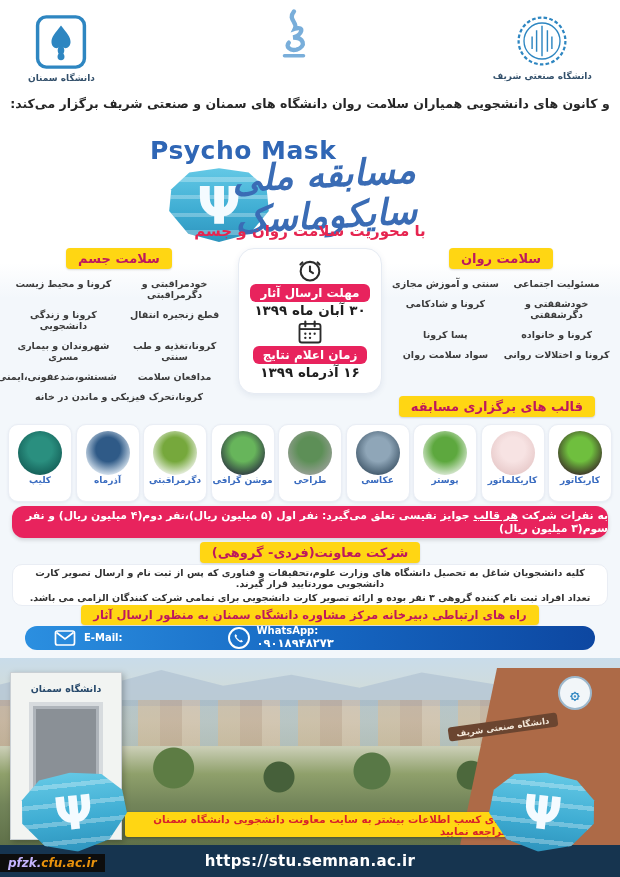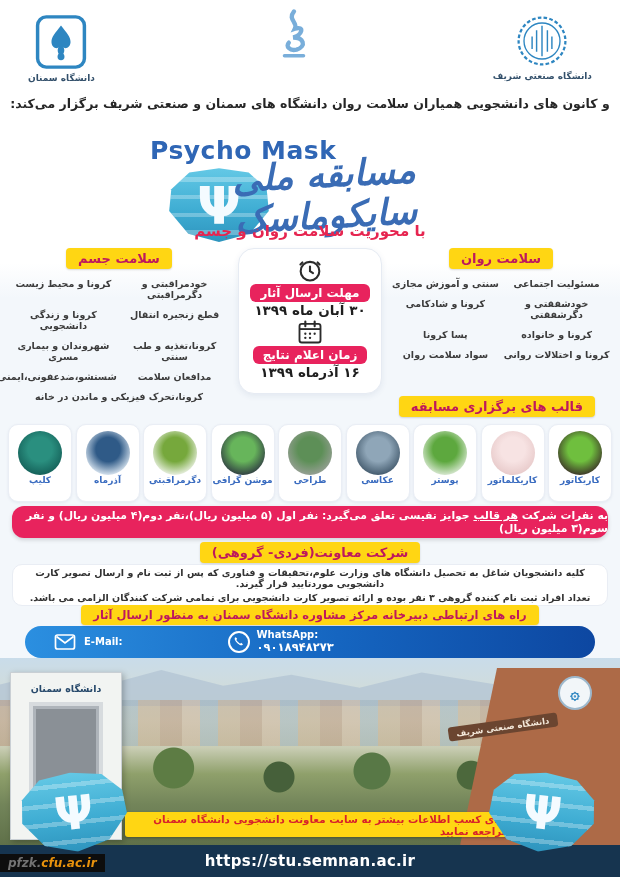--- a/index.html
+++ b/index.html
@@ -63,21 +63,21 @@
     justify-content:center; box-shadow:0 2px 4px rgba(0,0,0,.15); }
   .prize .u { text-decoration:underline; }
   
   .participants-badge { position:absolute; top:542px; left:0; right:0; text-align:center; z-index:3; }
   .participants-card { position:absolute; top:564px; left:12px; right:12px; height:42px; background:#ffffff;
     border:1px solid #e9edf4; border-radius:10px; display:flex; flex-direction:column; justify-content:center;
     gap:3px; direction:rtl; text-align:center; font-size:9.5px; font-weight:bold; color:#333; }
   
   .contact-badge { position:absolute; top:604px; left:0; right:0; text-align:center; z-index:3; }
   .contact-badge .yellow-badge { font-size:11.5px; }
-  .contact-bar { position:absolute; top:626px; left:25px; right:25px; height:32px; border-radius:17px;
+  .contact-bar { position:absolute; top:626px; left:25px; right:25px; height:24px; border-radius:17px;
     background:linear-gradient(90deg,#2b8fe0 0%, #1565c0 55%, #0d47a1 100%);
     display:flex; align-items:center; color:#ffffff; z-index:2; }
   .contact-item { display:flex; align-items:center; gap:7px; }
   .contact-email { margin-left:28px; }
   .contact-whatsapp { margin-left:105px; }
   .contact-lines { display:flex; flex-direction:column; line-height:1.2; }
   .contact-label { font-size:10px; font-weight:bold; }
   .contact-value { font-size:11.5px; font-weight:bold; }
   .wa-circle { width:22px; height:22px; border-radius:50%; border:2px solid #ffffff; display:flex;
     align-items:center; justify-content:center; font-size:12px; }
@@ -113,21 +113,21 @@
   .mask-footer { position:absolute; width:112px; height:90px; z-index:5; }
   .mask-footer .psi { font-size:46px; }
   .mask-fl { left:18px; top:768px; transform:rotate(-6deg); }
   .mask-fr { left:486px; top:768px; transform:rotate(6deg); }
   
   .url-bar { position:absolute; top:845px; left:0; right:0; height:32px; background:#16344f;
     display:flex; align-items:center; justify-content:center; }
   .url-text { color:#ffffff; font-weight:bold; font-size:15px; letter-spacing:.3px; }
   .watermark { position:absolute; left:0px; bottom:5px; background:#0d0d0d; padding:2px 8px; z-index:6;
     font-style:italic; font-weight:bold; font-size:12px; }
-  .watermark .wm-white { color:#737373; }
+  .watermark .wm-white { color:#c4b5fd; }
   .watermark .wm-orange { color:#e8920c; }
   svg { display:block; }
 </style>
 </head>
 <body>
 
 <div class="page">
 
   <div class="logos">
     <div class="logo-block side">

